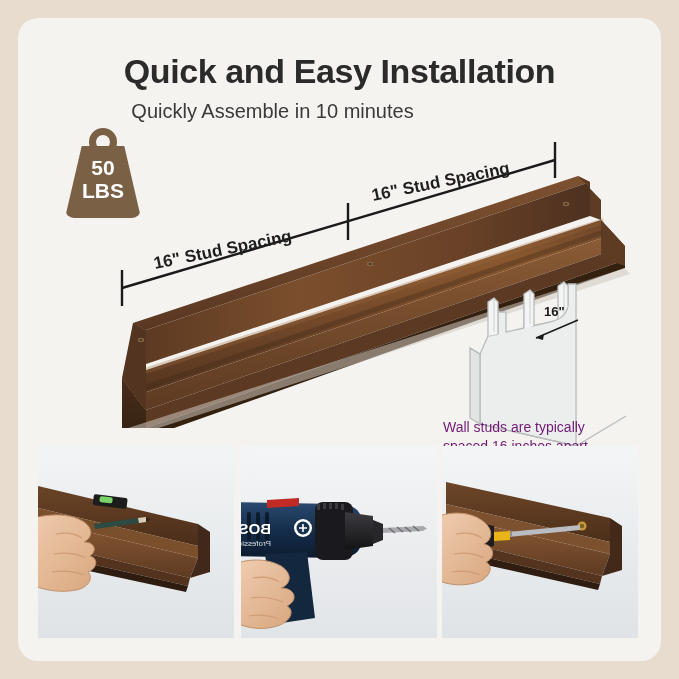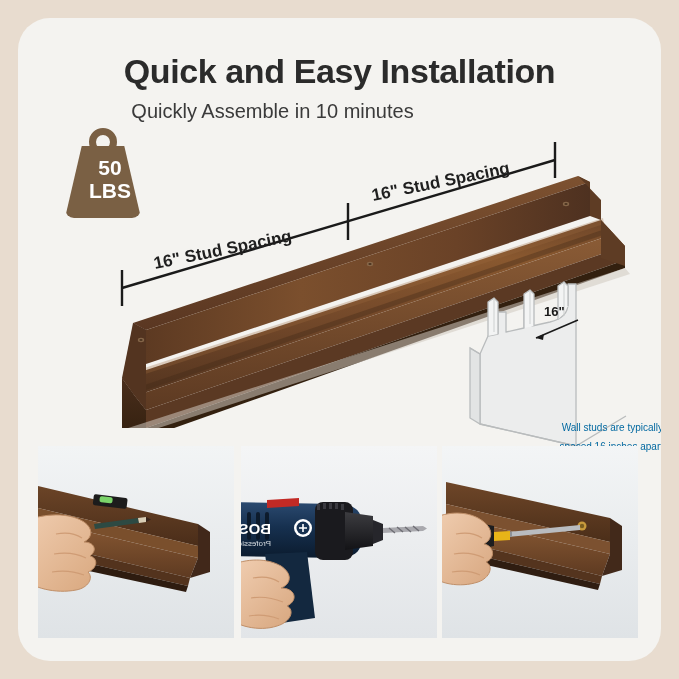--- a/index.html
+++ b/index.html
@@ -10,21 +10,21 @@
     overflow:hidden;
   }
   .frame{
     position:absolute;left:0;top:0;width:679px;height:679px;
     background:#e8dccf;
   }
   .card{
     position:absolute;left:18px;top:18px;
     width:643px;height:643px;
     background:#f4f3f0;
-    border-radius:32px;
+    border-radius:20px;
     overflow:hidden;
   }
 
   
   .title{
     position:absolute;left:0;top:34px;width:643px;
     text-align:center;
     font-size:34px;font-weight:bold;letter-spacing:-0.4px;
     color:#2b2b2b;
   }
@@ -44,21 +44,21 @@
     border:7px solid #7a6044;border-radius:50%;
     box-sizing:border-box;
   }
   .badge .body{
     position:absolute;left:0;top:18px;width:76px;height:72px;
     background:#7a6044;
     border-radius:12px 12px 9px 9px;
     clip-path:polygon(22% 0%, 78% 0%, 100% 100%, 0% 100%);
   }
   .badge .txt{
-    position:absolute;left:7px;top:28px;width:76px;
+    position:absolute;left:0;top:28px;width:76px;
     text-align:center;color:#ffffff;
     font-size:21px;font-weight:bold;line-height:23px;
     z-index:3;
   }
 
   
   .dimwrap{position:absolute;left:0;top:0;width:643px;height:643px;pointer-events:none;}
   .dimlabel{
     position:absolute;
     font-size:17px;font-weight:bold;color:#1f1f1f;
@@ -68,21 +68,21 @@
   .dimlabel.a{left:138px;top:236px;transform:rotate(-11.5deg);}
   .dimlabel.b{left:356px;top:168px;transform:rotate(-11.5deg);}
 
   
   .shelf{position:absolute;left:0px;top:120px;width:643px;height:290px;}
 
   
   .studbox{position:absolute;left:440px;top:258px;width:190px;height:190px;}
   .studcap{
     position:absolute;left:425px;top:400px;width:220px;
-    text-align:right;font-size:10px;line-height:19px;color:#0369a1;
+    text-align:left;font-size:14px;line-height:19px;color:#701a75;
   }
 
   
   .photos{position:absolute;left:20px;top:428px;width:603px;height:192px;}
   .photo{
     position:absolute;top:0;width:196px;height:192px;
     background:#eef0f2;overflow:hidden;
   }
   .photo.p1{left:0;}
   .photo.p2{left:203px;}

